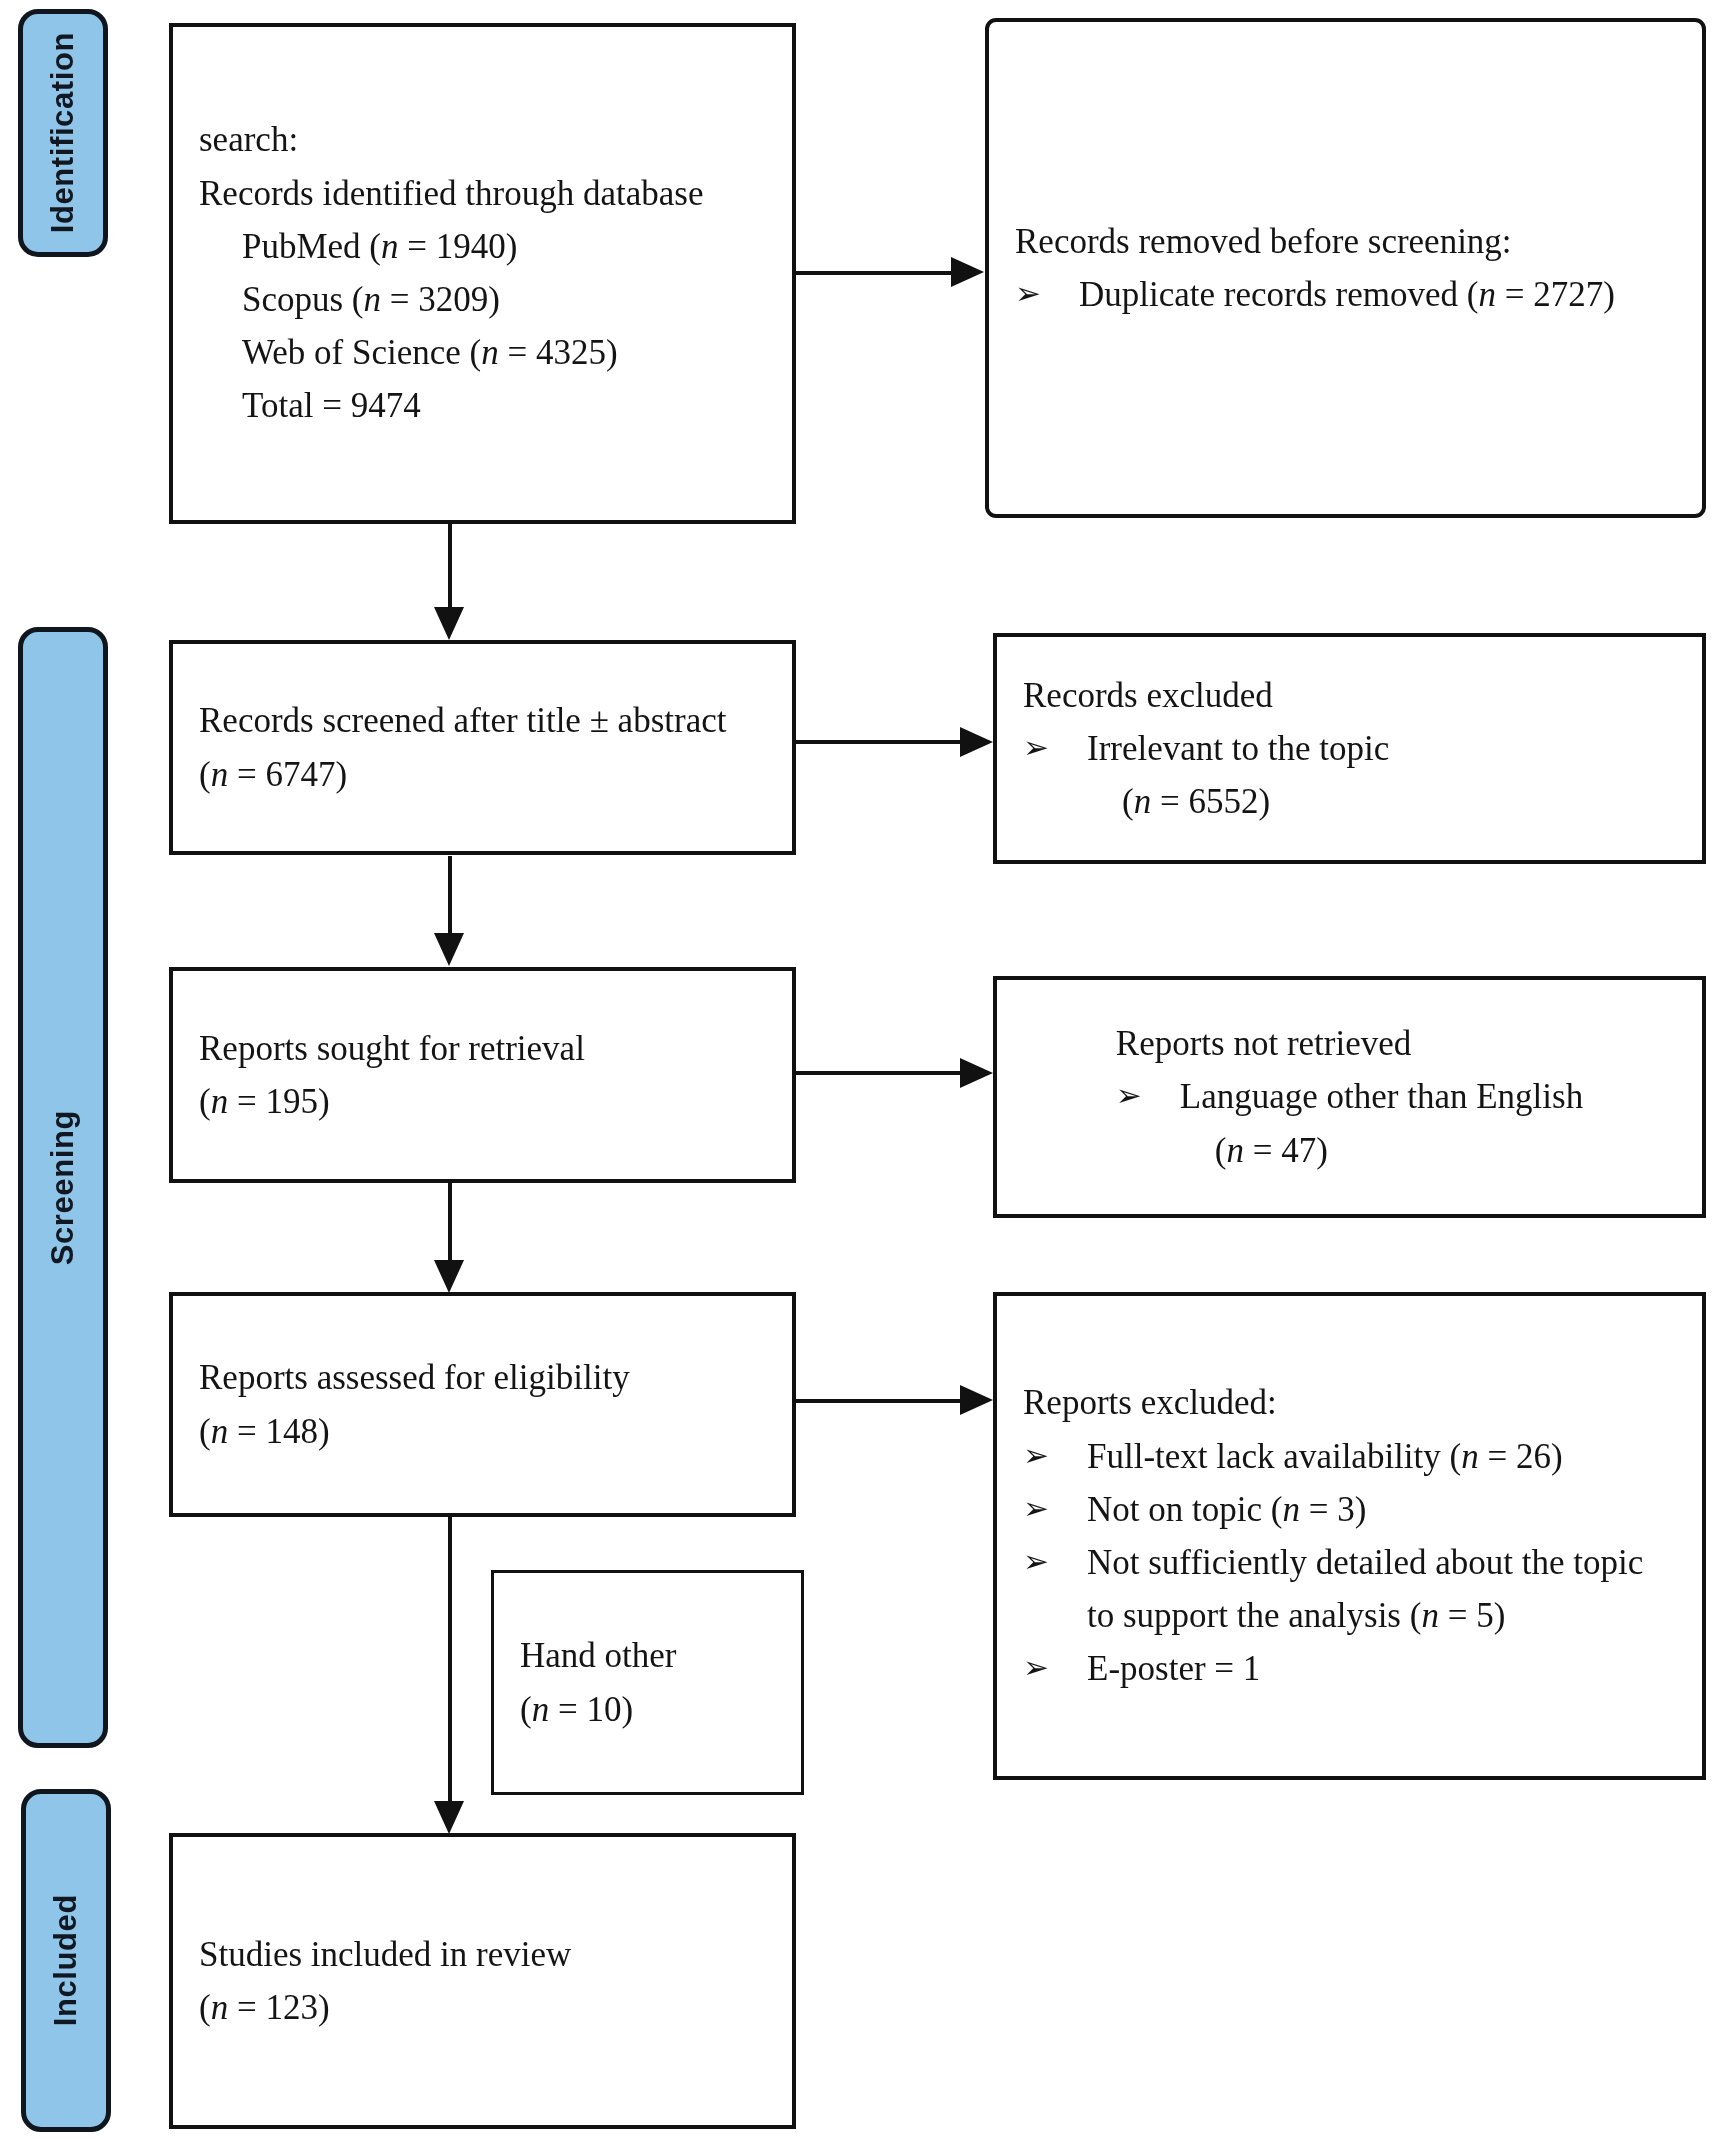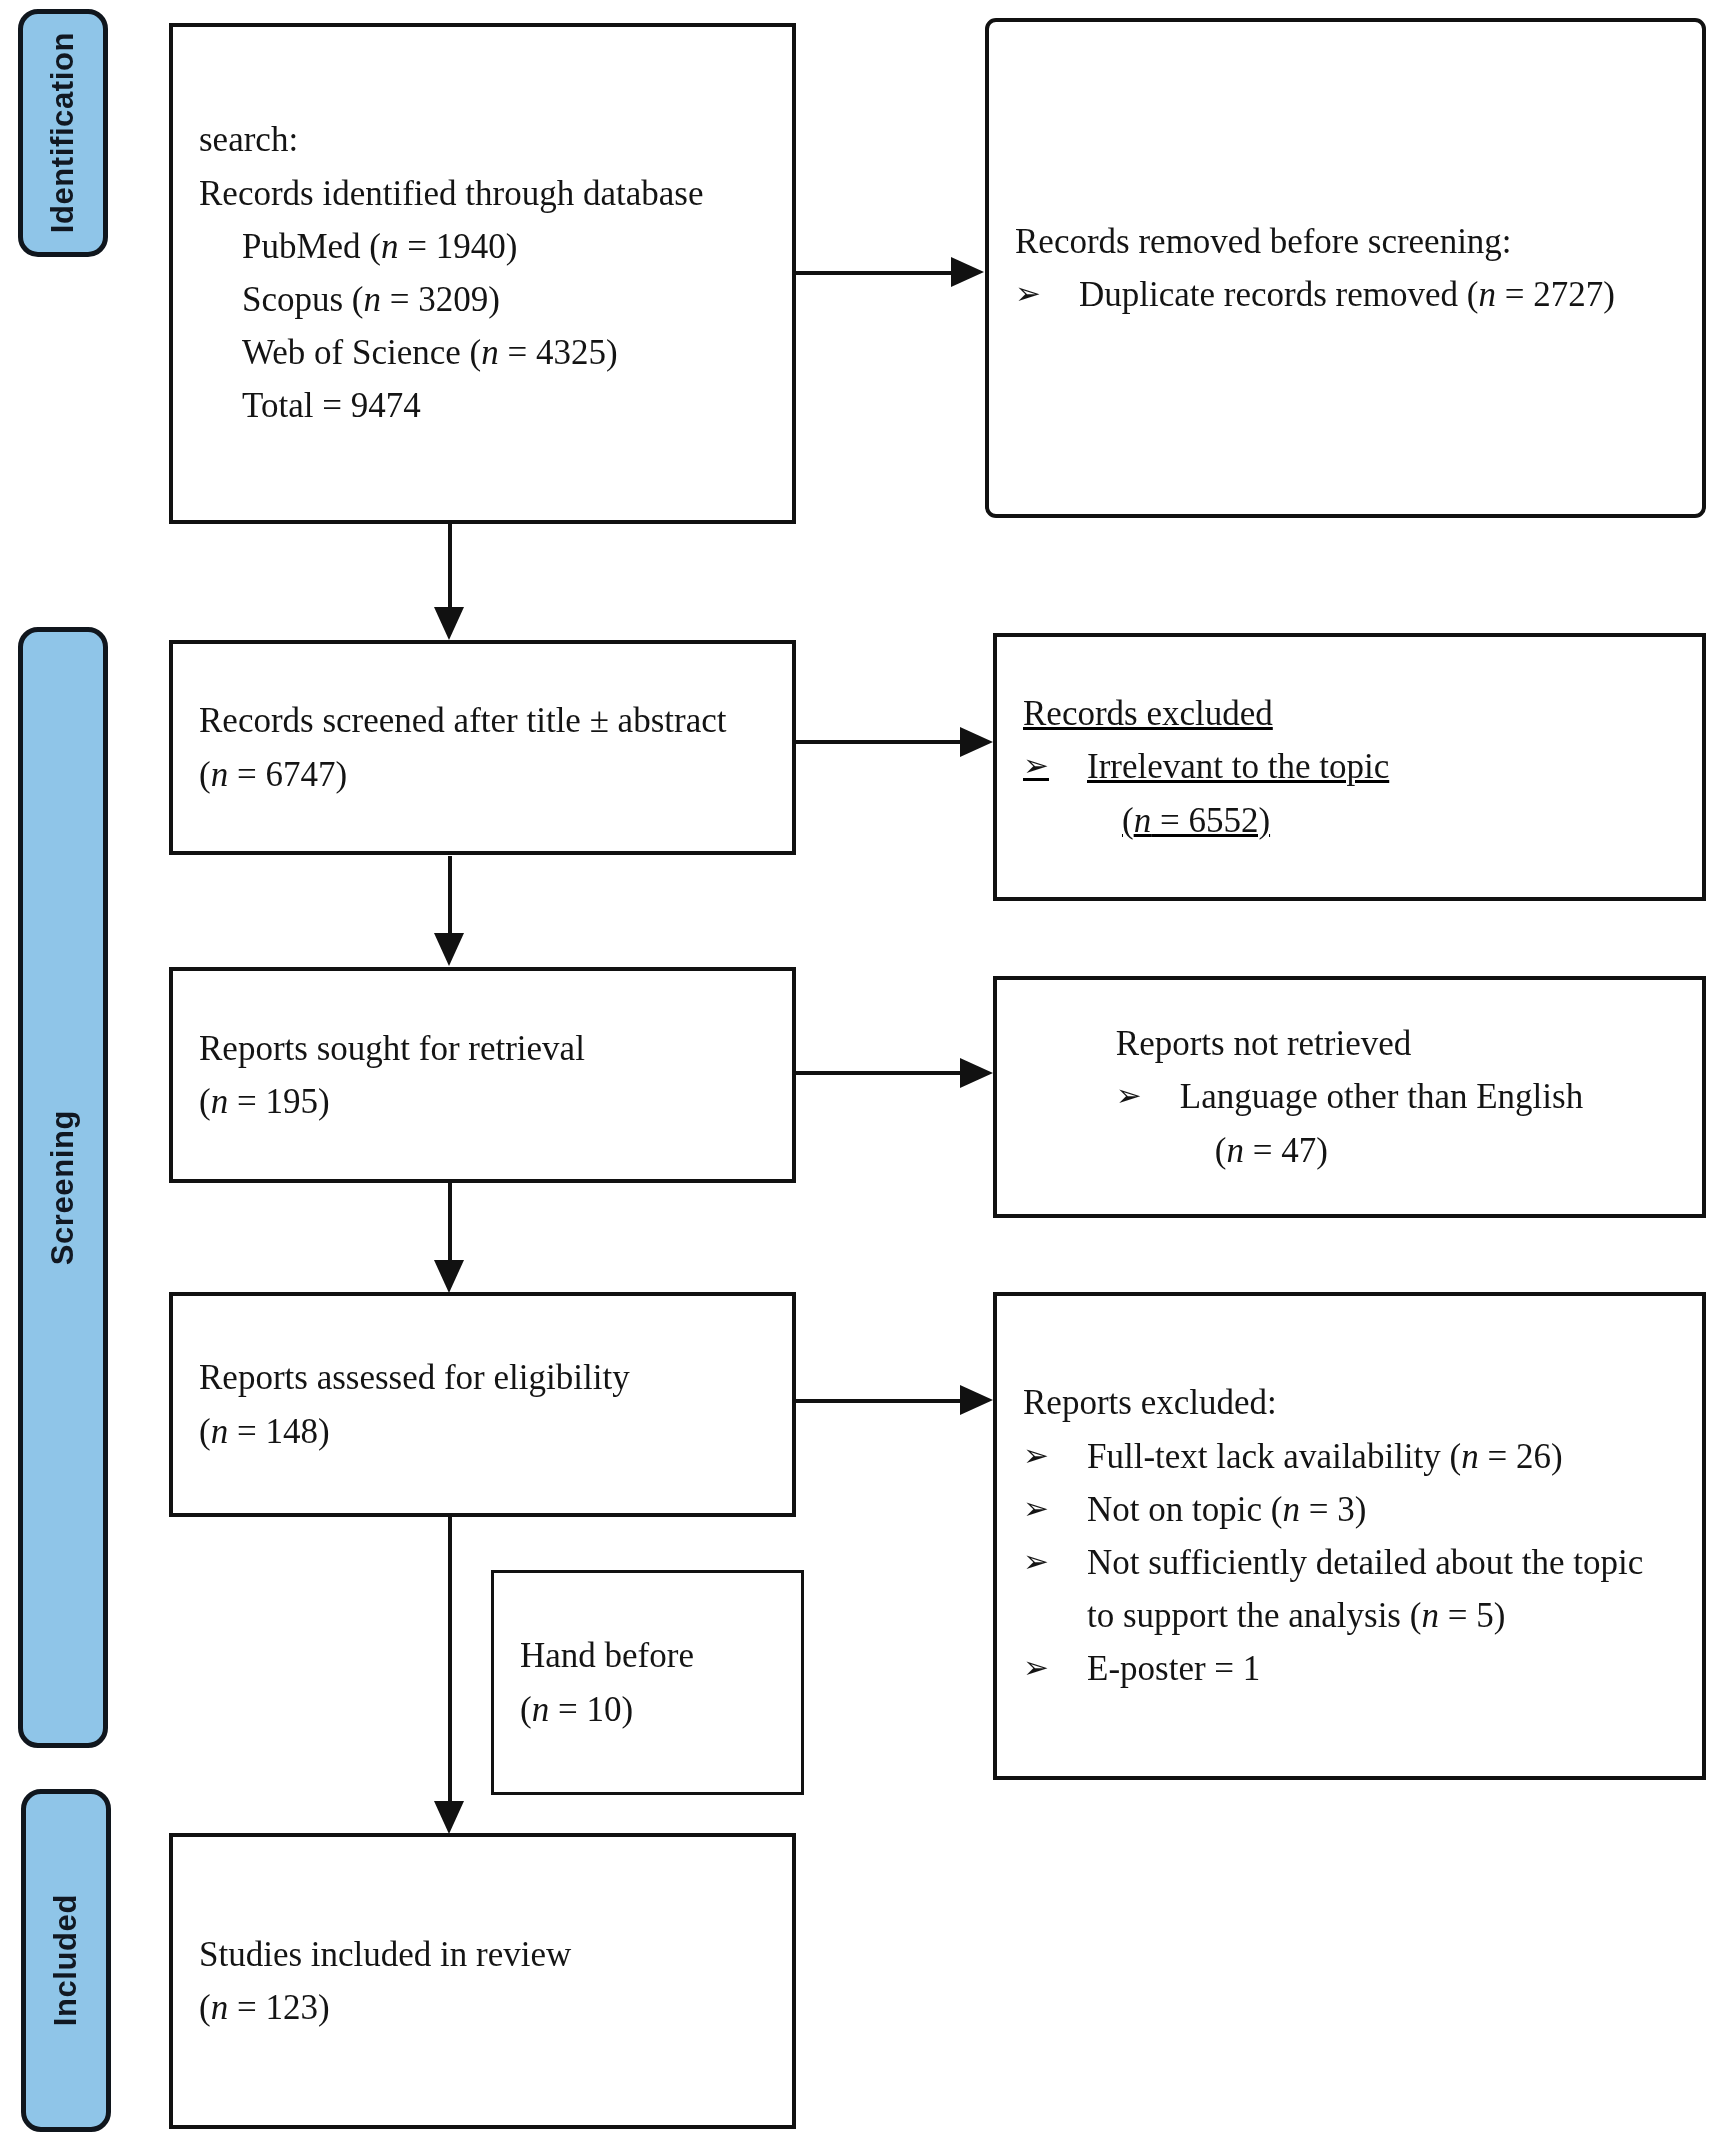--- a/index.html
+++ b/index.html
@@ -152,21 +152,21 @@
   <div class="vline" style="left:448px; top:523px; height:86px;"></div>
   <div class="arrow-down" style="left:434px; top:607px;"></div>
 
   <div class="flow-box" style="left:169px; top:640px; width:627px; height:215px;">
     <div class="box-inner">
       <div class="line wrap">Records screened after title ± abstract</div>
       <div class="line">(<em class="n">n</em> = 6747)</div>
     </div>
   </div>
 
-  <div class="flow-box" style="left:993px; top:633px; width:713px; height:268px;text-decoration:underline;">
+  <div class="flow-box" style="left:993px; top:633px; width:713px; height:231px;">
     <div class="box-inner">
       <div class="line">Records excluded</div>
       <div class="bullet-row">
         <span class="marker">➢</span>
         <span class="btext">Irrelevant to the topic</span>
       </div>
       <div class="line indent-2">(<em class="n">n</em> = 6552)</div>
     </div>
   </div>
 
@@ -227,21 +227,21 @@
         <span class="btext">E-poster = 1</span>
       </div>
     </div>
   </div>
 
   <div class="hline" style="left:795px; top:1399px; width:169px;"></div>
   <div class="arrow-right" style="left:960px; top:1385px;"></div>
 
   <div class="flow-box thin" style="left:491px; top:1570px; width:313px; height:225px;">
     <div class="box-inner">
-      <div class="line">Hand before</div>
+      <div class="line">Hand other</div>
       <div class="line">(<em class="n">n</em> = 10)</div>
     </div>
   </div>
 
   <div class="vline" style="left:448px; top:1517px; height:287px;"></div>
   <div class="arrow-down" style="left:434px; top:1801px;"></div>
 
   <div class="flow-box" style="left:169px; top:1833px; width:627px; height:296px;">
     <div class="box-inner">
       <div class="line wrap">Studies included in review</div>

